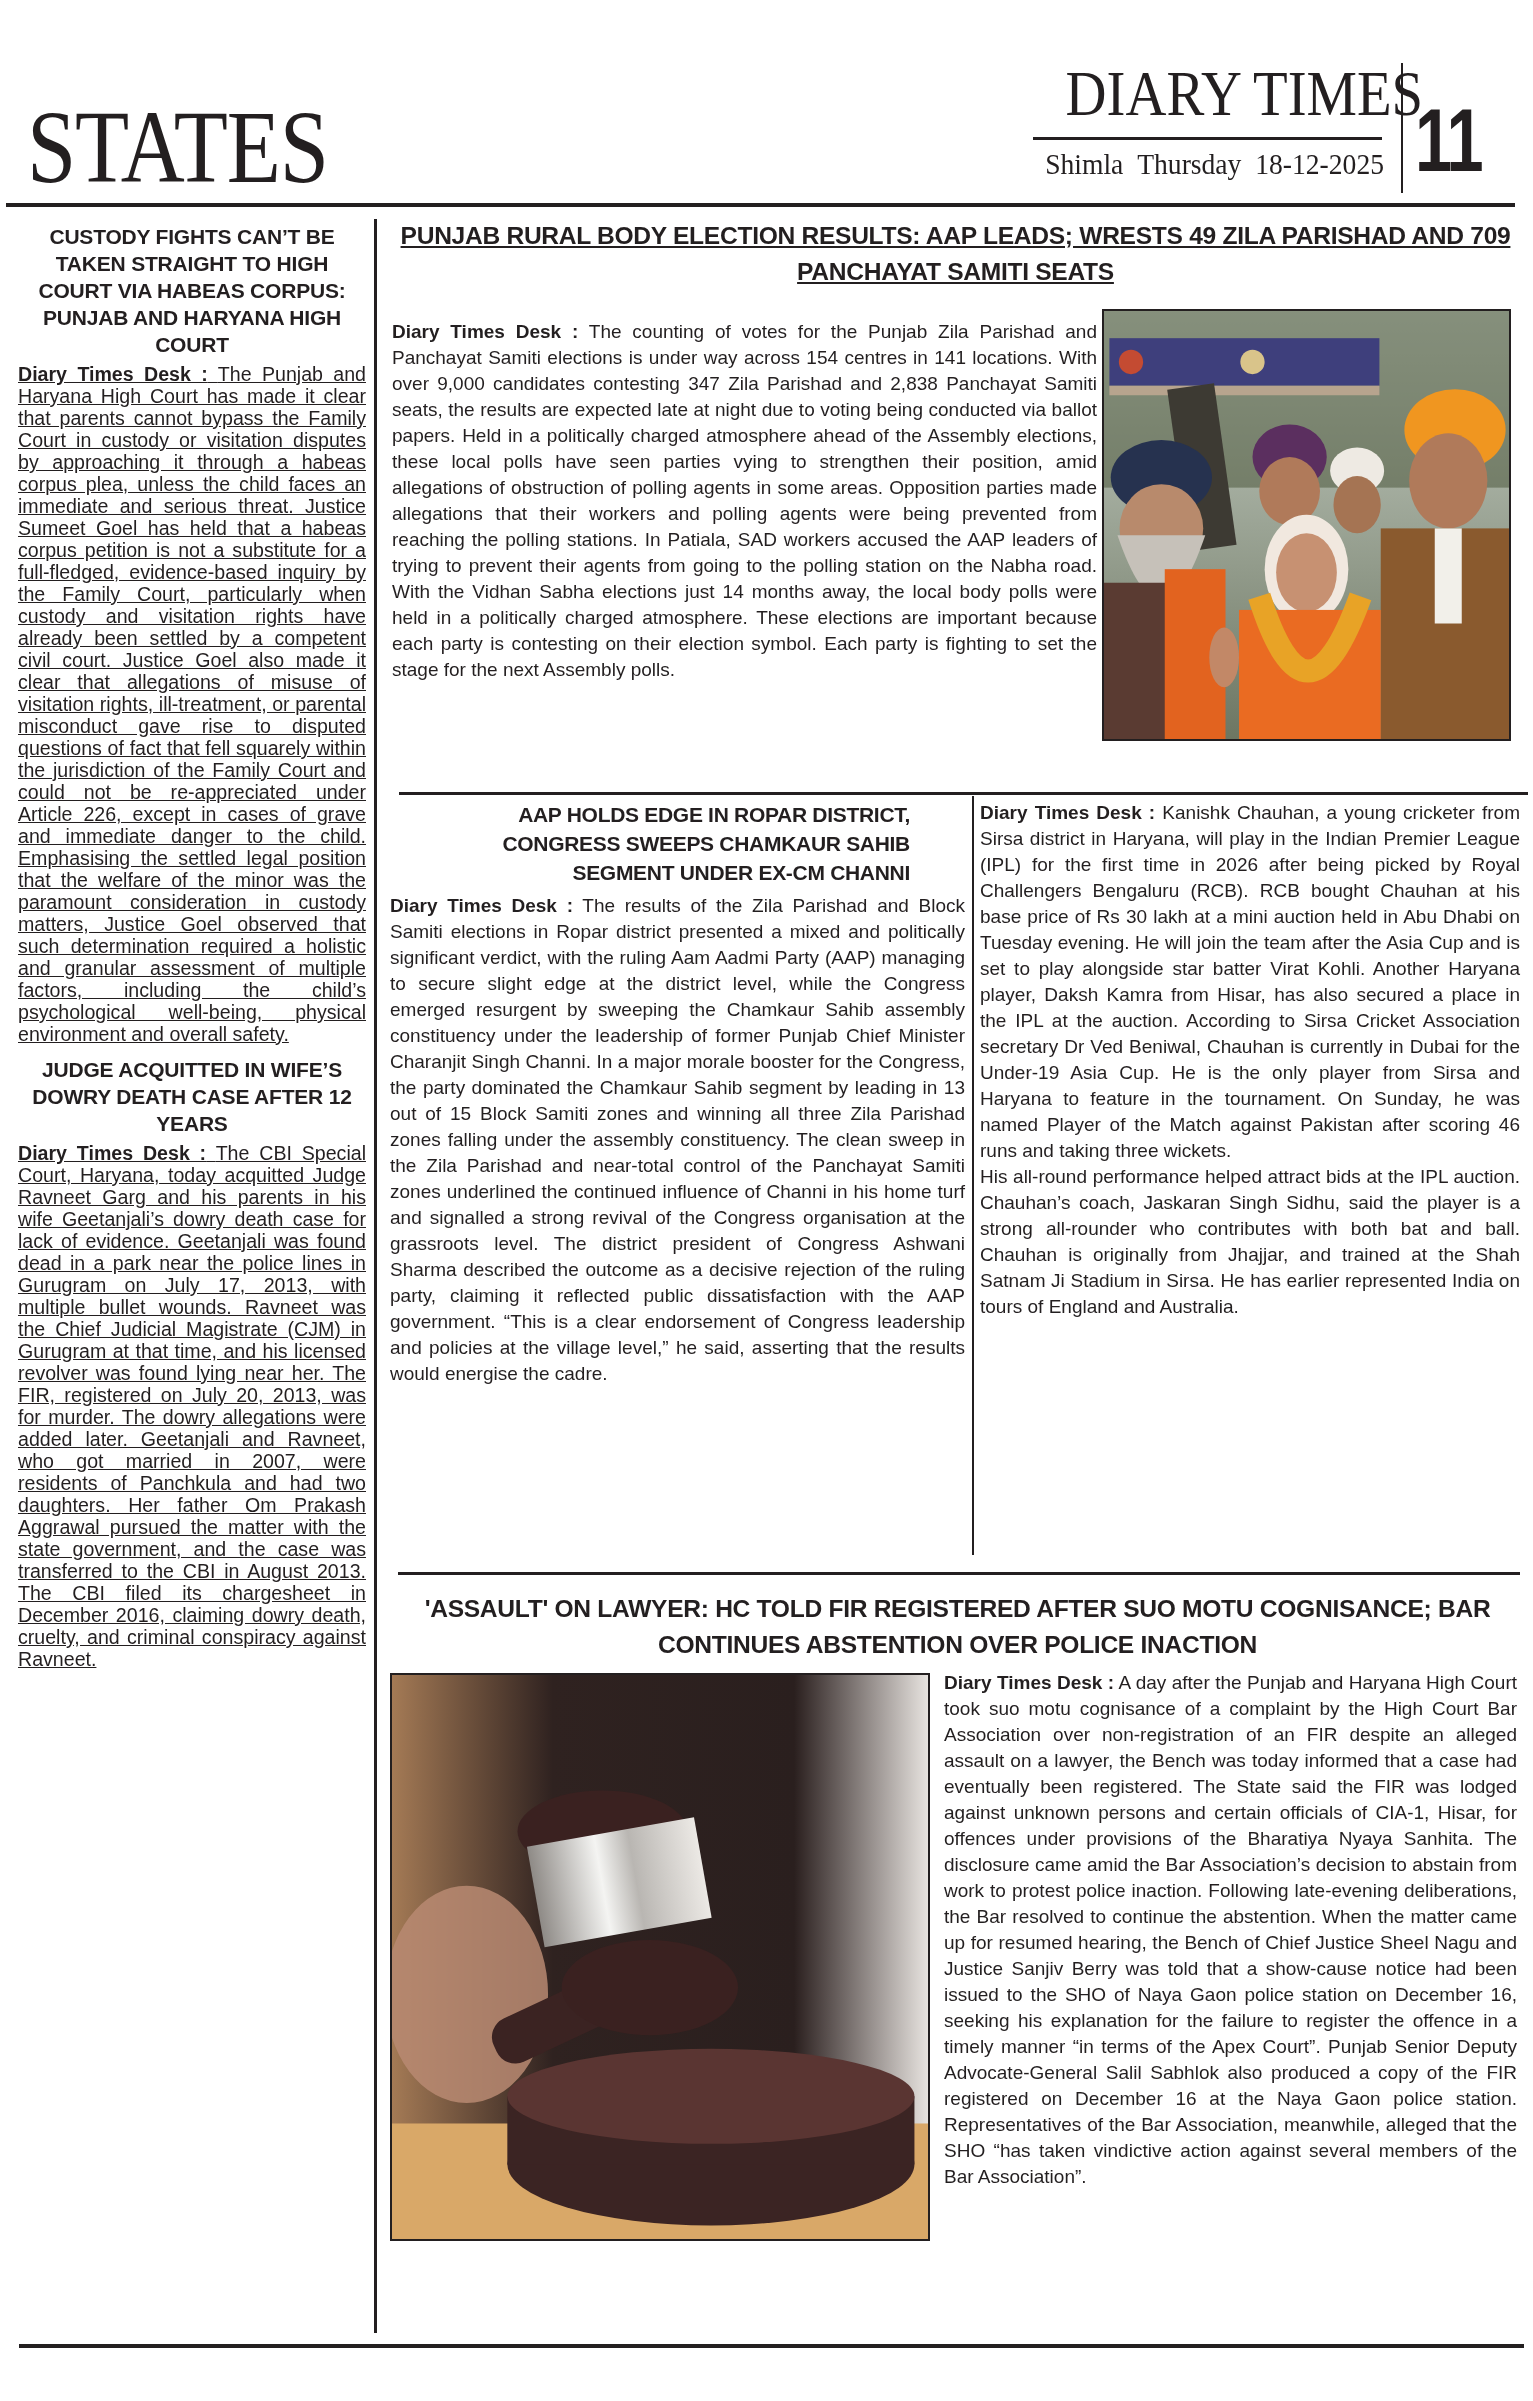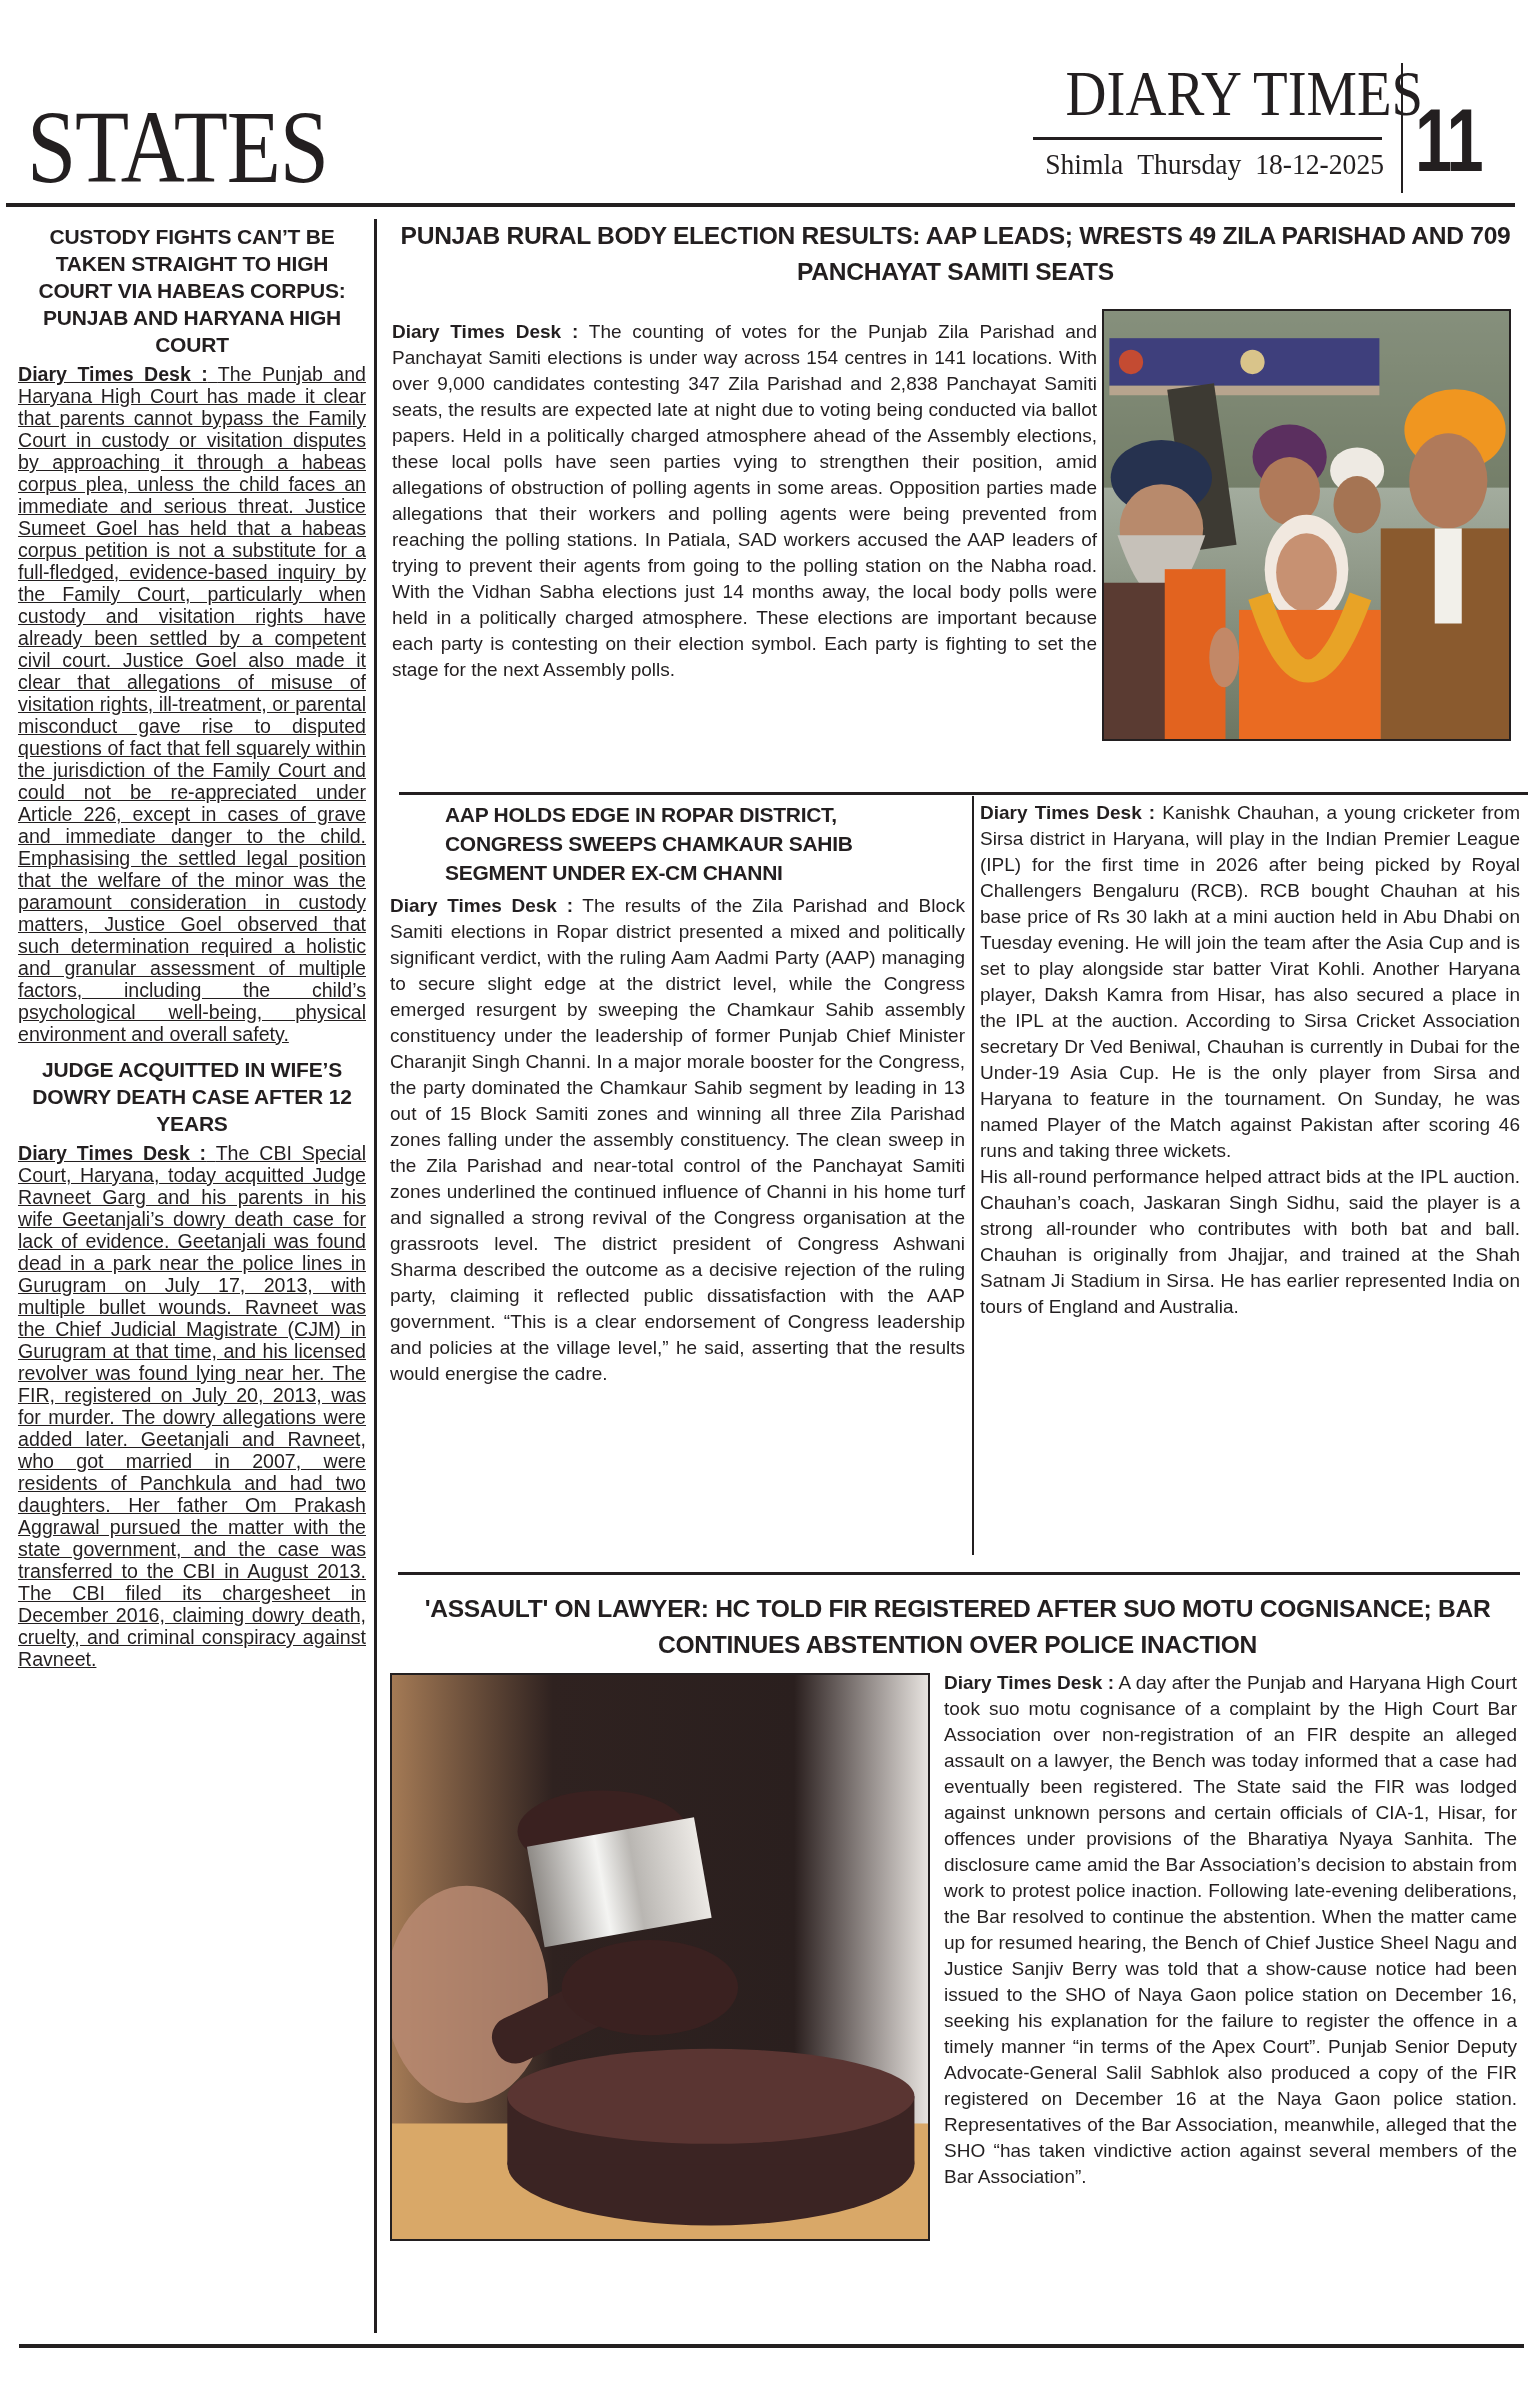--- a/index.html
+++ b/index.html
@@ -19,25 +19,25 @@
   
   .leftcol{left:18px;top:223px;width:348px;}
   .col-divider-left{left:374px;top:219px;width:2.7px;height:2114px;background:#231f20;}
   .hl-left{font-weight:700;font-size:21px;line-height:27px;text-align:center;text-transform:uppercase;letter-spacing:-0.2px;}
   .body-left{font-size:19.6px;line-height:22px;text-align:justify;margin-top:5px;text-decoration:underline;}
   .body-left b{font-weight:700;}
   .leftcol .story2{margin-top:11px;}
 
   
   .hl-main{font-weight:700;font-size:24.6px;line-height:36px;text-align:center;text-transform:uppercase;letter-spacing:-0.3px;}
-  .hl-sub{font-weight:700;font-size:21px;line-height:29px;text-align:left;text-transform:uppercase;letter-spacing:-0.3px;}
+  .hl-sub{font-weight:700;font-size:21px;line-height:29px;text-align:right;text-transform:uppercase;letter-spacing:-0.3px;}
   .body-main{font-size:19px;line-height:26px;text-align:justify;}
   .body-main b{font-weight:700;}
 
-  .story-top-hl{left:391px;top:218px;width:1129px;}
+  .story-top-hl{left:391px;top:218px;width:1129px;text-decoration:underline;}
   .story-top-body{left:392px;top:319px;width:705px;}
   .photo1{left:1102px;top:309px;width:409px;height:432px;border:2.1px solid #231f20;overflow:hidden;}
   .rule-mid{left:399px;top:792px;width:1129px;height:3.4px;background:#231f20;}
   .col-divider-mid{left:972px;top:796px;width:2.1px;height:759px;background:#231f20;}
   .story-ropar{left:390px;top:800px;width:575px;}
   .story-sirsa{left:980px;top:799px;width:540px;}
   .rule-low{left:398px;top:1572px;width:1122px;height:3.4px;background:#231f20;}
   .story-assault-hl{left:383px;top:1591px;width:1149px;}
   .photo2{left:390px;top:1673px;width:540px;height:568px;border:2.1px solid #231f20;overflow:hidden;}
   .story-assault-body{left:944px;top:1670px;width:573px;}

